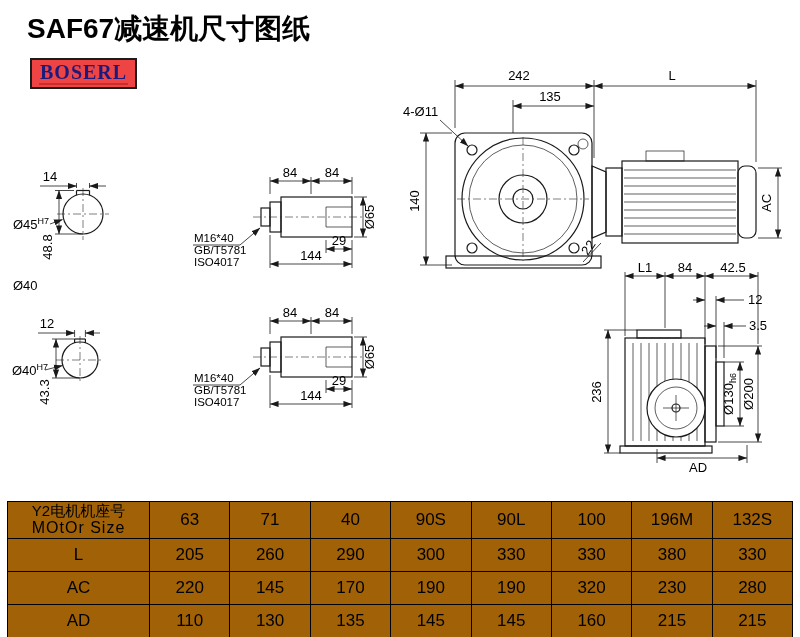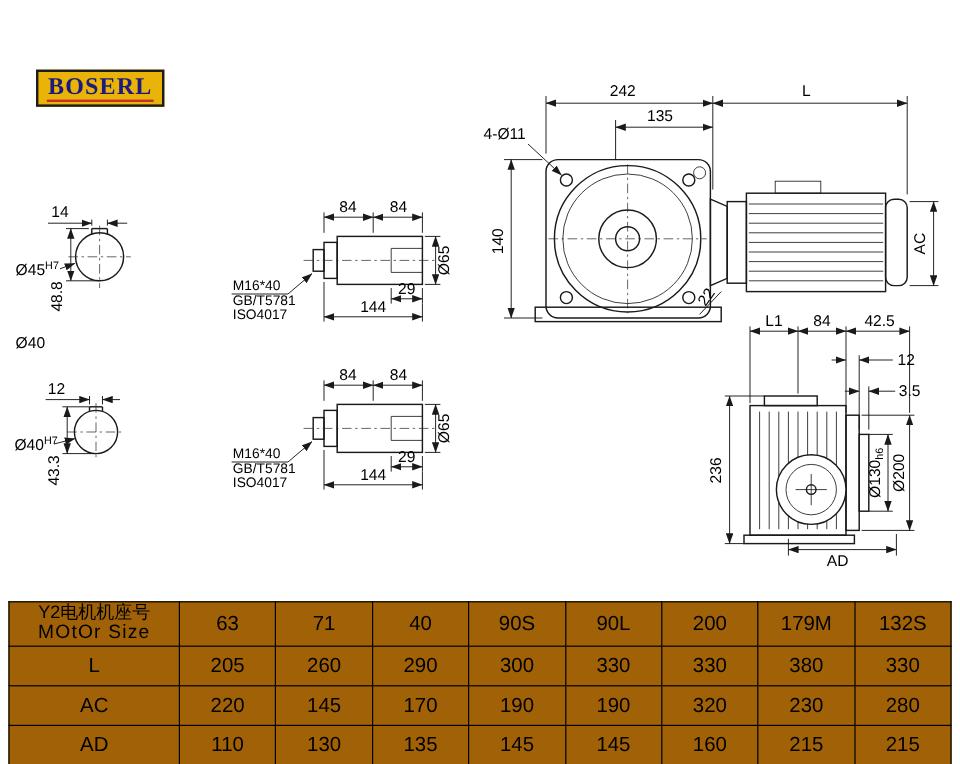--- a/index.html
+++ b/index.html
@@ -8,21 +8,21 @@
     width: 800px; height: 637px; background: #ffffff;
     font-family: "Liberation Sans", "DejaVu Sans", sans-serif;
   }
   .page { position: relative; width: 800px; height: 637px; background: #fff; overflow: hidden; }
   .title {
     position: absolute; left: 27px; top: 10px;
     font-size: 28px; font-weight: 700; color: #000; white-space: nowrap;
   }
   .logo-box {
     position: absolute; left: 30px; top: 58px;
-    border: 2px solid #1c1c1c; background: #eab308; padding: 1px 7px 3px 7px;
+    border: 2px solid #1c1c1c; background: #ef4444; padding: 1px 7px 3px 7px;
   }
   .logo-text {
     font-family: "Liberation Serif", "DejaVu Serif", serif;
     font-size: 20px; font-weight: 600; color: #1b1b7e;
     border-bottom: 2px solid #c92e2e; padding: 0 1px; letter-spacing: 1px;
   }
   svg.drawing { position: absolute; left: 0; top: 0; }
   svg text { fill: #000; font-family: "Liberation Sans", "DejaVu Sans", sans-serif; }
   .dim  { font-size: 13px; }
   .note { font-size: 11.5px; }
@@ -44,20 +44,21 @@
   table.spec tr.hdr td { height: 36px; }
   .hcn { font-size: 15px; line-height: 1.15; }
   .hen { font-size: 16px; letter-spacing: 1px; line-height: 1.15; }
   col.c0 { width: 142px; }
 </style>
 </head>
 <body>
 
 <div class="page">
 
+  <div class="title">SAF67减速机尺寸图纸</div>
   <div class="logo-box">
     <span class="logo-text">BOSERL</span>
   </div>
 
   <svg class="drawing" width="800" height="500" viewBox="0 0 800 500">
     <defs>
       <marker id="ar" viewBox="0 0 10 7" markerWidth="11" markerHeight="8" refX="9.7" refY="3.5" orient="auto-start-reverse">
         <path d="M0 0 L10 3.5 L0 7 Z" fill="#1a1a1a"></path>
       </marker>
     </defs>
@@ -305,22 +306,22 @@
       <tr class="hdr">
         <td>
           <div class="hcn">Y2电机机座号</div>
           <div class="hen">MOtOr Size</div>
         </td>
         <td>63</td>
         <td>71</td>
         <td>40</td>
         <td>90S</td>
         <td>90L</td>
-        <td>200</td>
-        <td>179M</td>
+        <td>100</td>
+        <td>196M</td>
         <td>132S</td>
       </tr>
       <tr>
         <td>L</td>
         <td>205</td>
         <td>260</td>
         <td>290</td>
         <td>300</td>
         <td>330</td>
         <td>330</td>

